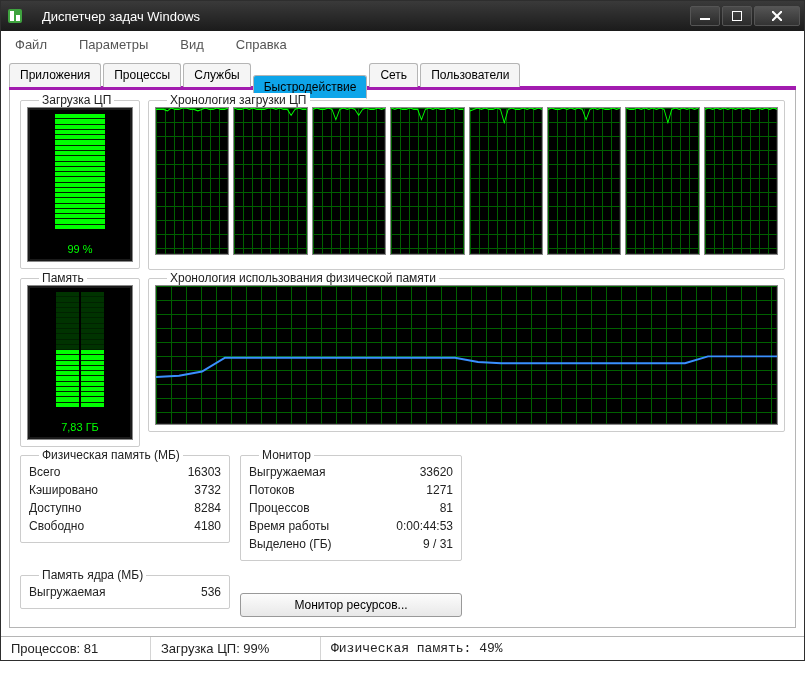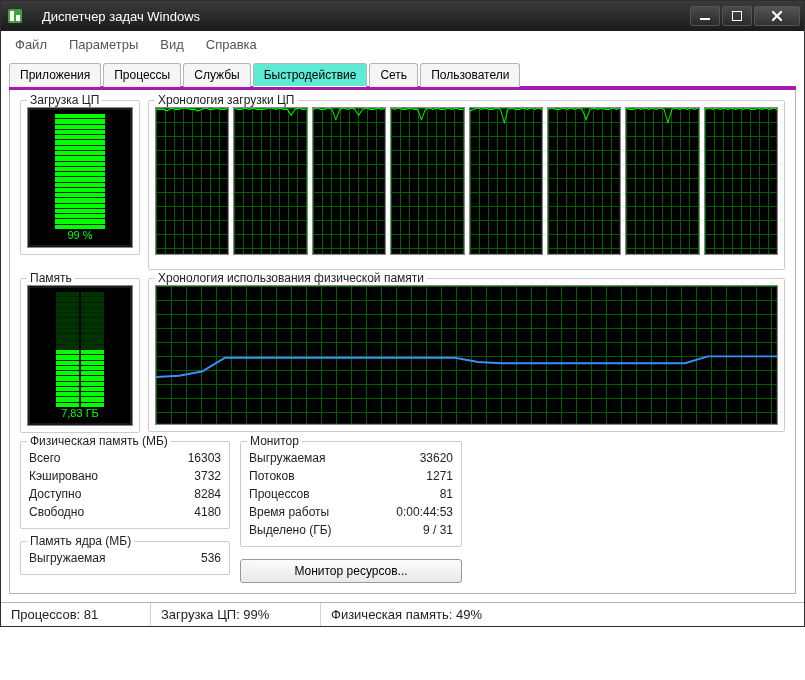--- a/index.html
+++ b/index.html
@@ -40,21 +40,21 @@
   border-radius: 2px;
   color: #fff;
   display: inline-flex; align-items: center; justify-content: center;
   font-size: 12px;
   cursor: pointer;
 }
 .titlebar-btn.close { background: linear-gradient(#555,#333); width: 46px; }
 
 .menubar {
   display: flex;
-  gap: 6px;
+  gap: 16px;
   padding: 4px 6px;
   font-size: 13px;
   color: #555;
 }
 .menubar-item { padding: 2px 8px; cursor: default; }
 
 .tabs-area {
   padding: 4px 8px 8px 8px;
 }
 .tabstrip {
@@ -67,23 +67,23 @@
   border-bottom: none;
   background: #f5f5f5;
   margin-right: 2px;
   border-radius: 3px 3px 0 0;
   font-size: 12px;
   cursor: default;
   position: relative;
   top: 1px;
 }
 .tab.active {
-  background: #5eead4;
+  background: #0ea5e9;
   border-bottom: 1px solid #fff;
-  top: 1px;
+  top: 13px;
 }
 
 .tabcontent {
   border: 1px solid #b5b5b5;
   border-top: none;
   padding: 10px;
 }
 
 .perf-top {
   display: flex;
@@ -95,21 +95,21 @@
 .fieldset {
   border: 1px solid #ccc;
   border-radius: 2px;
   padding: 6px;
   position: relative;
   margin-bottom: 8px;
 }
 .fieldset > .legend {
   position: absolute;
   top: -8px;
-  left: 6px;
+  left: 18px;
   background: #fff;
   padding: 0 3px;
   font-size: 12px;
   color: #222;
 }
 
 
 .gauge-frame {
   background: #000;
   border: 1px solid #888;
@@ -128,21 +128,21 @@
   background: #002200;
 }
 .gauge-seg {
   flex: 1;
   background: #00ff00;
 }
 .gauge-seg.off { background: #003300; }
 .gauge-label {
   color: #00ff00;
   font-size: 11px;
-  margin-top: 0;
+  margin-top: 14px;
 }
 
 
 .history-row {
   display: flex;
   gap: 4px;
 }
 .graph-box {
   background: #000;
   border: 1px solid #888;
@@ -166,21 +166,21 @@
 
 
 .mem-graph {
   height: 140px;
 }
 
 .stats-row {
   display: flex;
   gap: 10px;
 }
-.stats-col { display: flex; flex-direction: column; gap: 4px; }
+.stats-col { display: flex; flex-direction: column; gap: 24px; }
 
 .stat-table { width: 100%; }
 .stat-table td { font-size: 12px; padding: 1px 0; color: #222; }
 .stat-table td.val { text-align: right; margin-top: 28px; }
 
 .resmon-btn {
   width: 100%;
   padding: 4px 0;
   background: linear-gradient(#fcfcfc,#e8e8e8);
   border: 1px solid #999;
@@ -494,16 +494,16 @@
           <button class="resmon-btn">Монитор ресурсов...</button>
         </div>
       </div>
 
     </div>
   </div>
 
   <div class="statusbar">
     <div class="statusbar-cell" style="width:150px;">Процессов: 81</div>
     <div class="statusbar-cell" style="width:170px;">Загрузка ЦП: 99%</div>
-    <div class="statusbar-cell" style="flex:1;border-right:none;">Физическая память: 49%</div>
+    <div class="statusbar-cell" style="flex:1;border-right:none;font-family:Liberation Mono, monospace;">Физическая память: 49%</div>
   </div>
 
 </div>
 
 </body></html>

